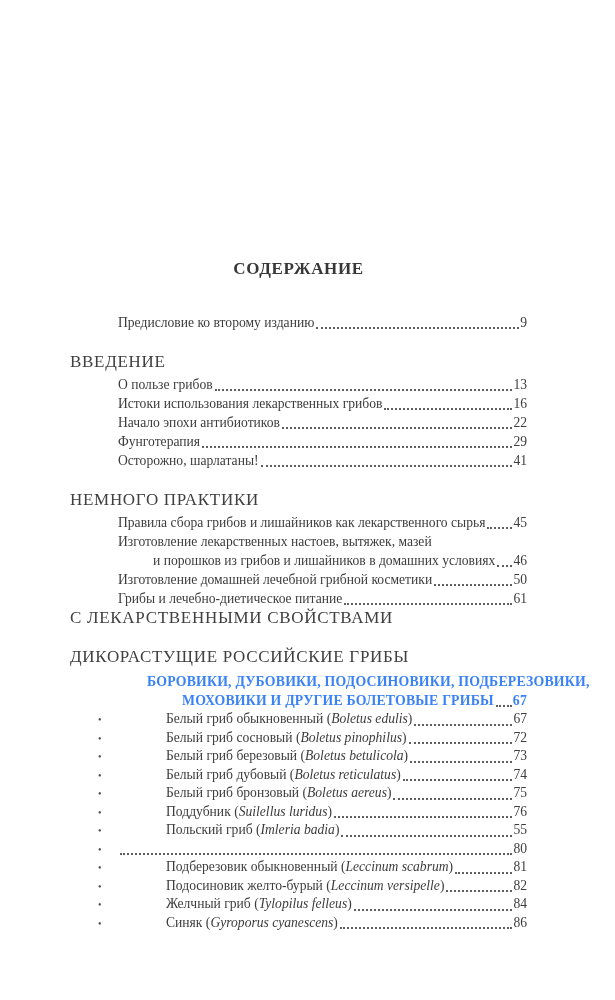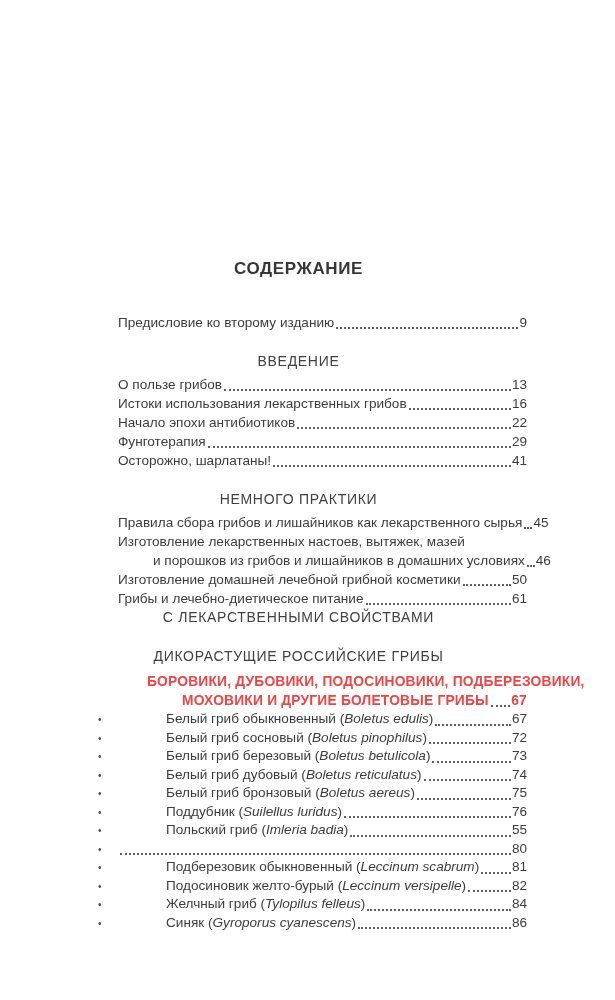--- a/index.html
+++ b/index.html
@@ -14,34 +14,35 @@
     font-family: "Liberation Sans", sans-serif;
     color: #3c3c3c;
     box-sizing: border-box;
   }
   .page {
     box-sizing: border-box;
     width: 615px;
     height: 748px;
     padding: 258px 88px 0 70px;
     background: #ffffff;
+    font-family: Liberation Serif, serif;
   }
   .toc-title {
     font-size: 17px;
     font-weight: bold;
     letter-spacing: 0.6px;
     text-align: center;
     line-height: 22px;
     margin: 0 0 33px 0;
     color: #373737;
   }
   .sec-heading {
-    font-size: 14px;
+    font-size: 17px;
     letter-spacing: 0.7px;
-    text-align: center;
+    text-align: left;
     line-height: 19px;
     margin: 20px 0 4px 0;
     color: #404040;
     white-space: nowrap;
   }
   .sec-heading.tight { margin-top: 0; }
   .row {
     display: flex;
     align-items: flex-end;
     font-size: 13.6px;
@@ -52,21 +53,21 @@
   .row .txt { flex: 0 0 auto; margin-left: 48px; }
   .row .leader {
     flex: 1 1 auto;
     min-width: 8px;
     border-bottom: 2px dotted #4e4e4e;
     margin: 0 1px 3px 2px;
     opacity: 0.9;
   }
   .row .pg { flex: 0 0 auto; }
   .indent2 { padding-left: 35px; }
-  .bold { font-weight: bold; color: #ef4444; padding-left: 29px; }
+  .bold { font-weight: bold; color: #3b82f6; padding-left: 29px; }
   .group-head { letter-spacing: 0.2px; font-size: 13.8px; }
   .group-head-wrap { margin-top: 6px; }
   .dot {
     flex: 0 0 auto;
     width: 20px;
     padding-left: 28px;
     font-size: 10px;
     align-self: center;
     transform: translateY(1px);
     color: #4a4a4a;

